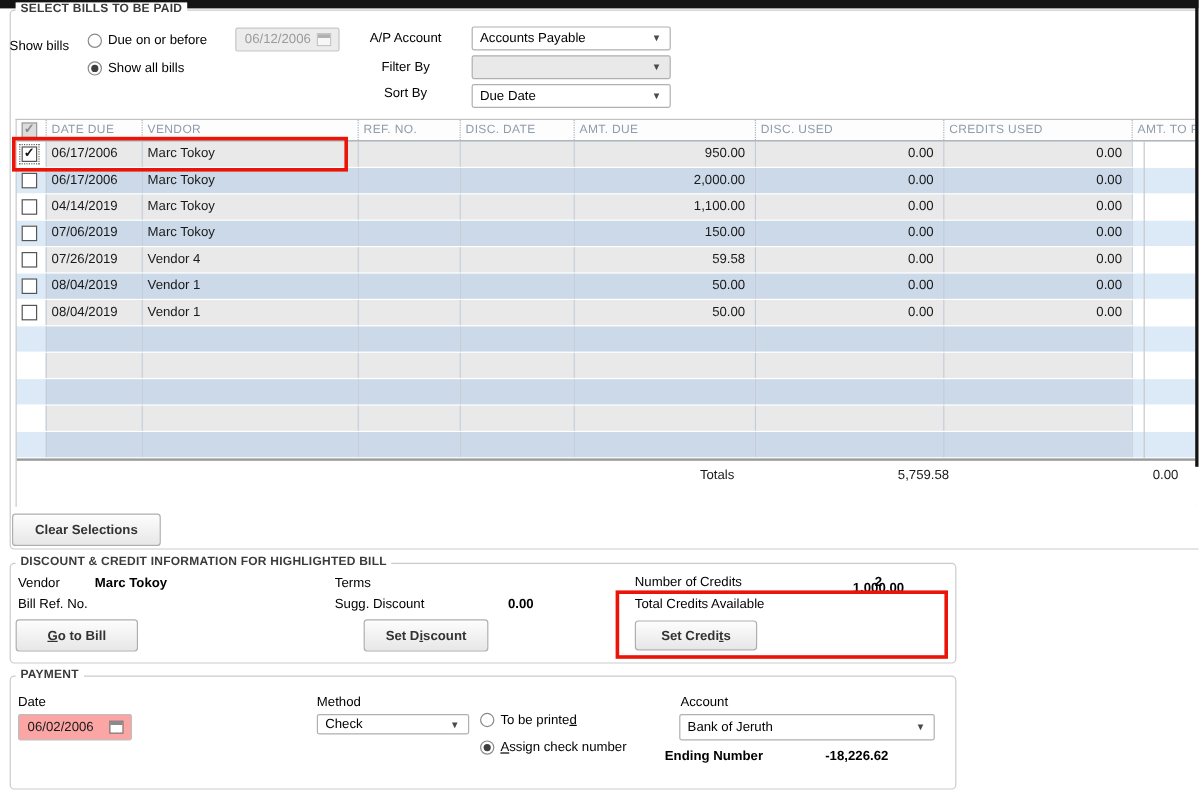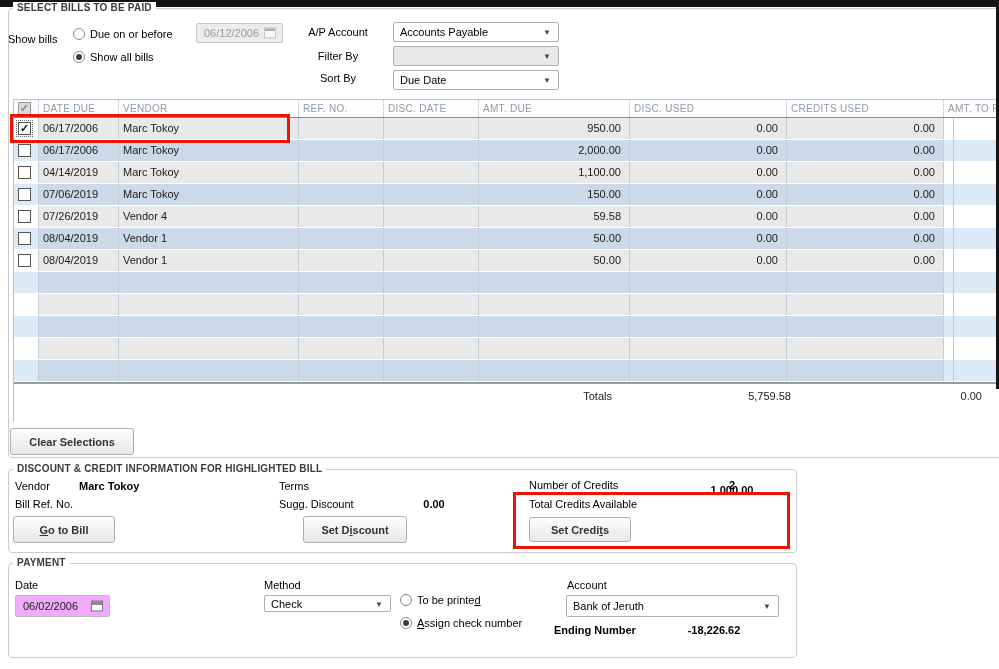--- a/index.html
+++ b/index.html
@@ -25,21 +25,21 @@
        font-size:11px;font-weight:bold;color:#333;cursor:default;white-space:nowrap;text-align:right;}
   .accel{text-decoration:underline;}
 
   
   .dd{position:absolute;background:#fff;border:1px solid #b0b0b0;border-radius:2px;
       font-size:11px;color:#000;display:flex;align-items:center;padding-left:6px;box-sizing:border-box;}
   .dd .arr{position:absolute;right:7px;top:50%;transform:translateY(-50%);font-size:8px;color:#4a4a4a;}
   .dd.gray{background:#e9e9e9;}
 
   
-  .datefield{position:absolute;border:1px solid #bdbdbd;border-radius:2px;background:#f0abfc;
+  .datefield{position:absolute;border:1px solid #bdbdbd;border-radius:2px;background:#fca5a5;
              display:flex;align-items:center;font-size:11px;box-sizing:border-box;padding-left:7px;}
   .datefield.disabled{background:#ececec;color:#9b9b9b;border-color:#c6c6c6;}
   .cal{display:inline-block;width:12px;height:11px;border:1px solid #7d7d7d;box-sizing:border-box;
        background:linear-gradient(#8a8a8a 0 3px,#fff 3px),
                   repeating-linear-gradient(90deg,#bbb 0 2px,#fff 2px 4px);
        background-blend-mode:normal;position:absolute;right:6px;top:50%;transform:translateY(-50%);}
   .cal.dim{border-color:#adadad;opacity:.6;}
 
   
   .radio{position:absolute;width:12px;height:12px;border:1px solid #8a8a8a;border-radius:50%;

